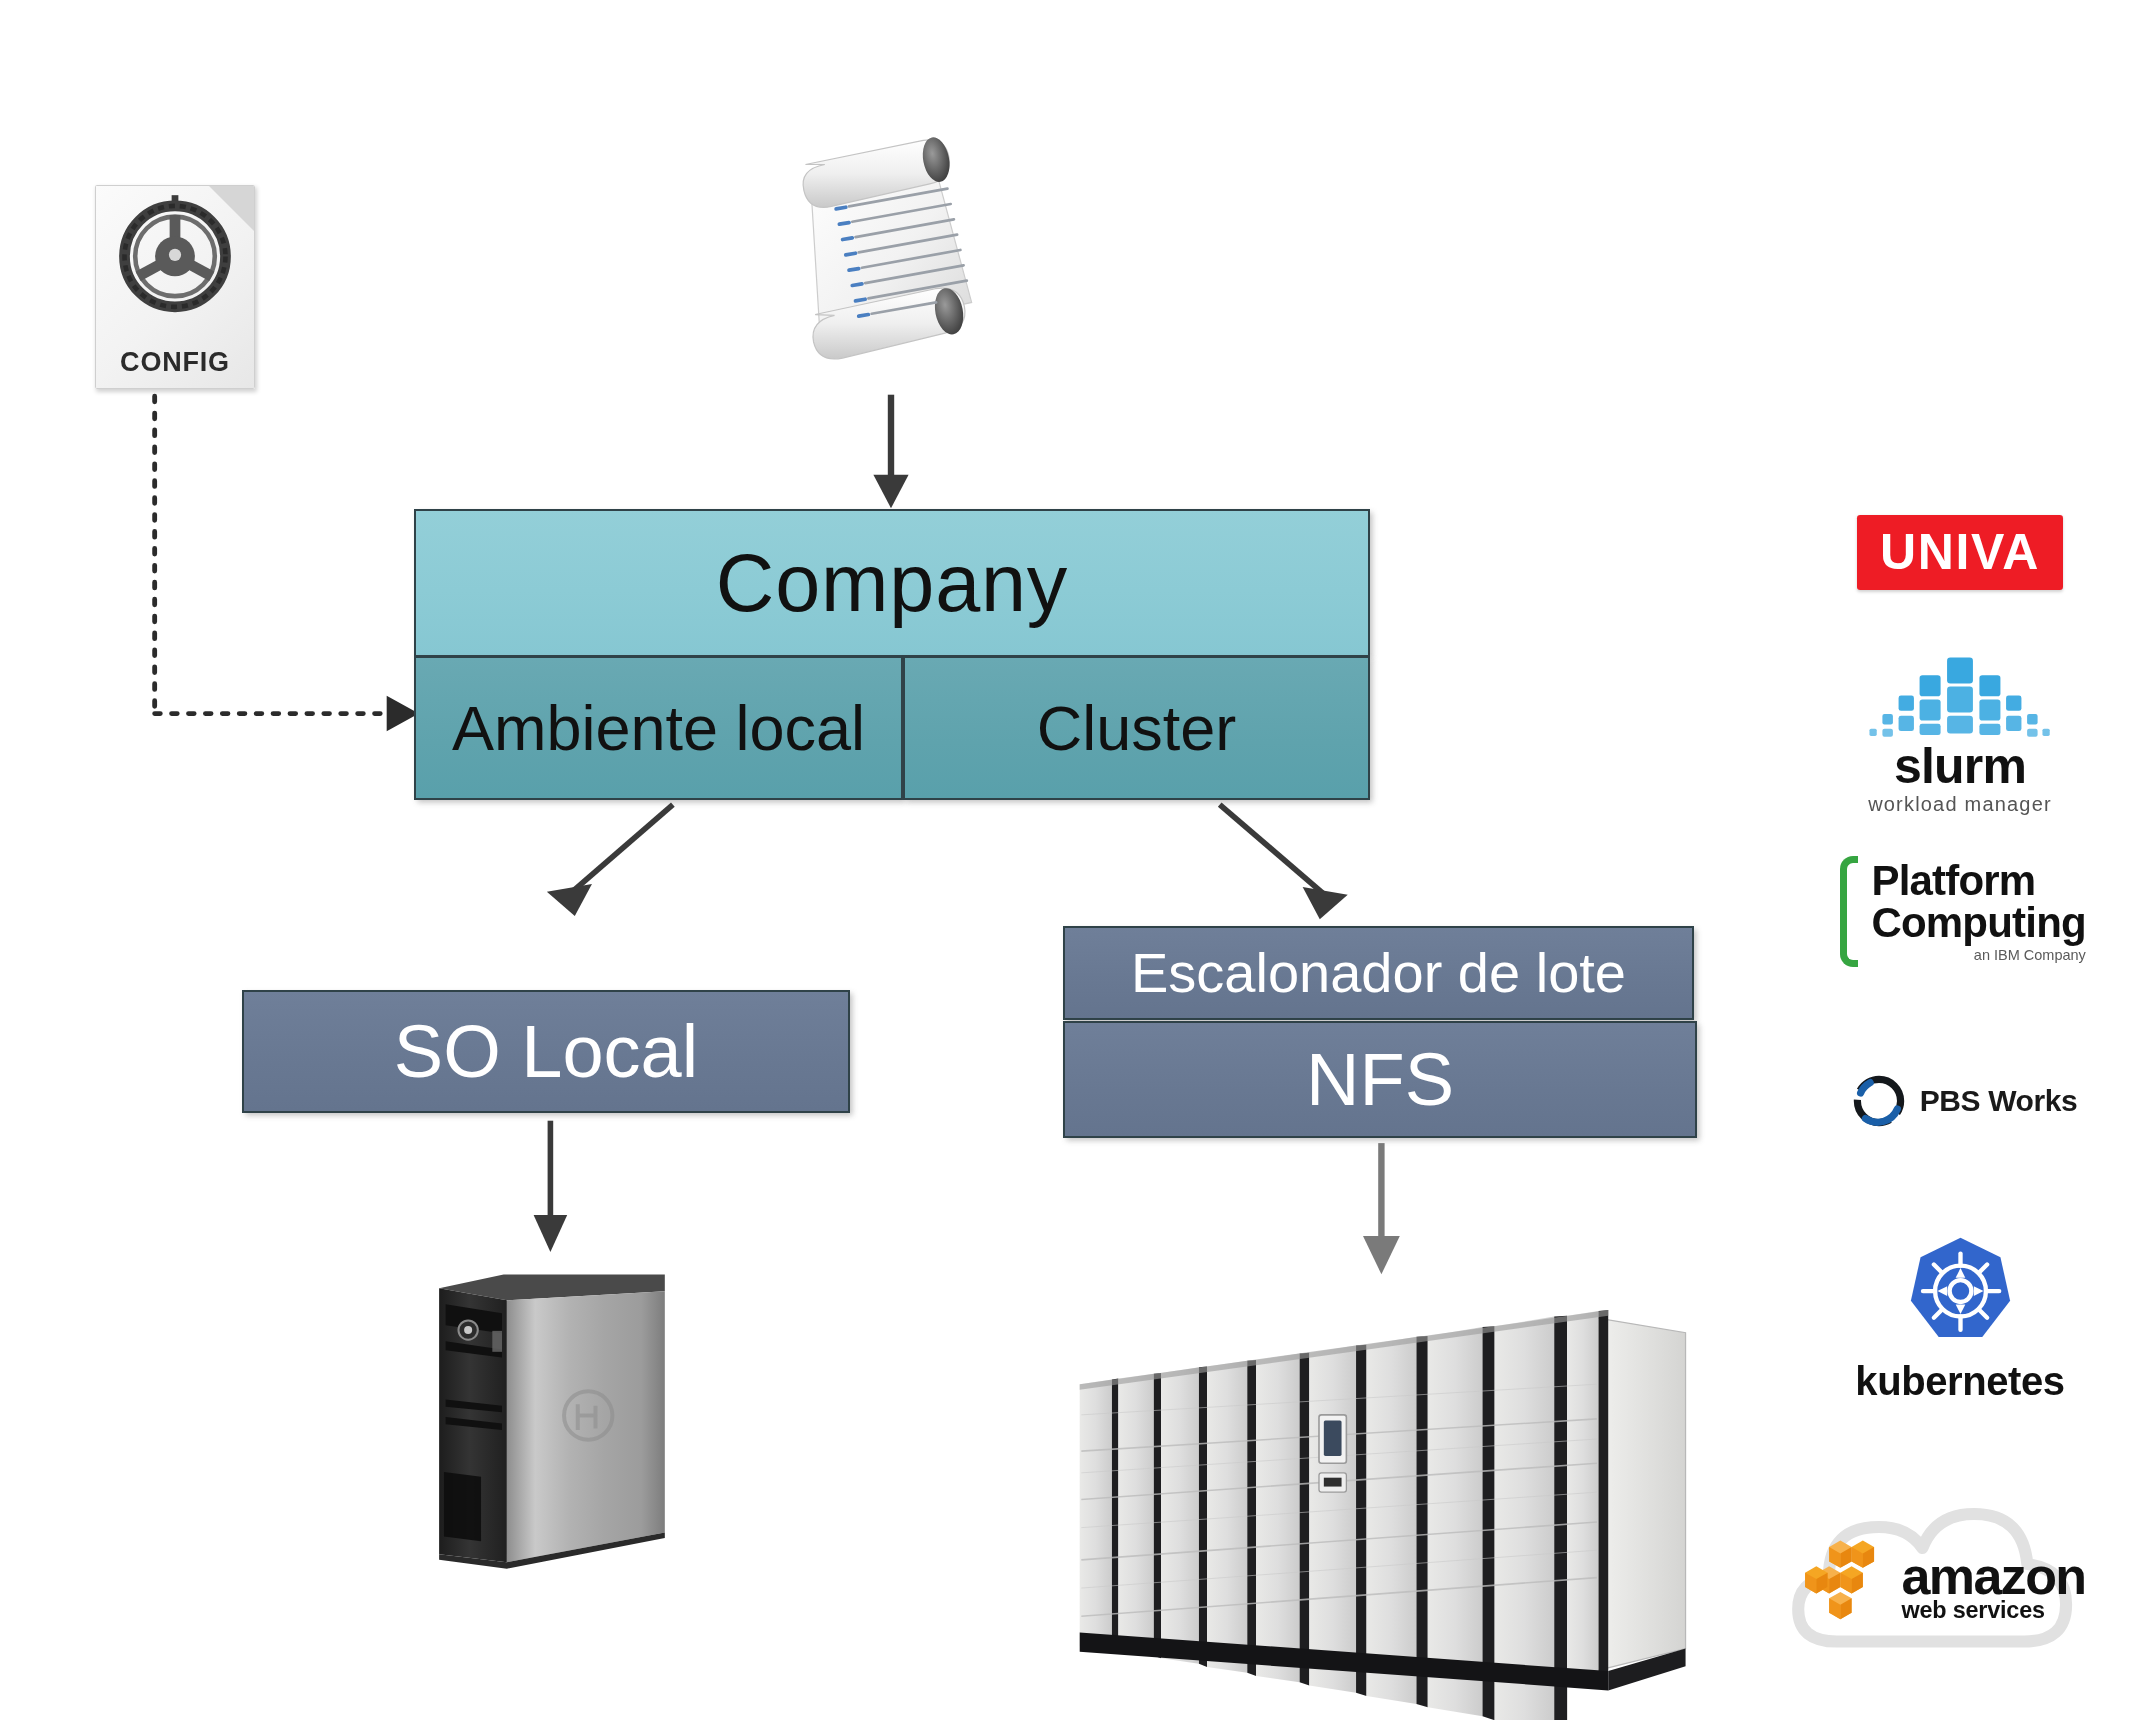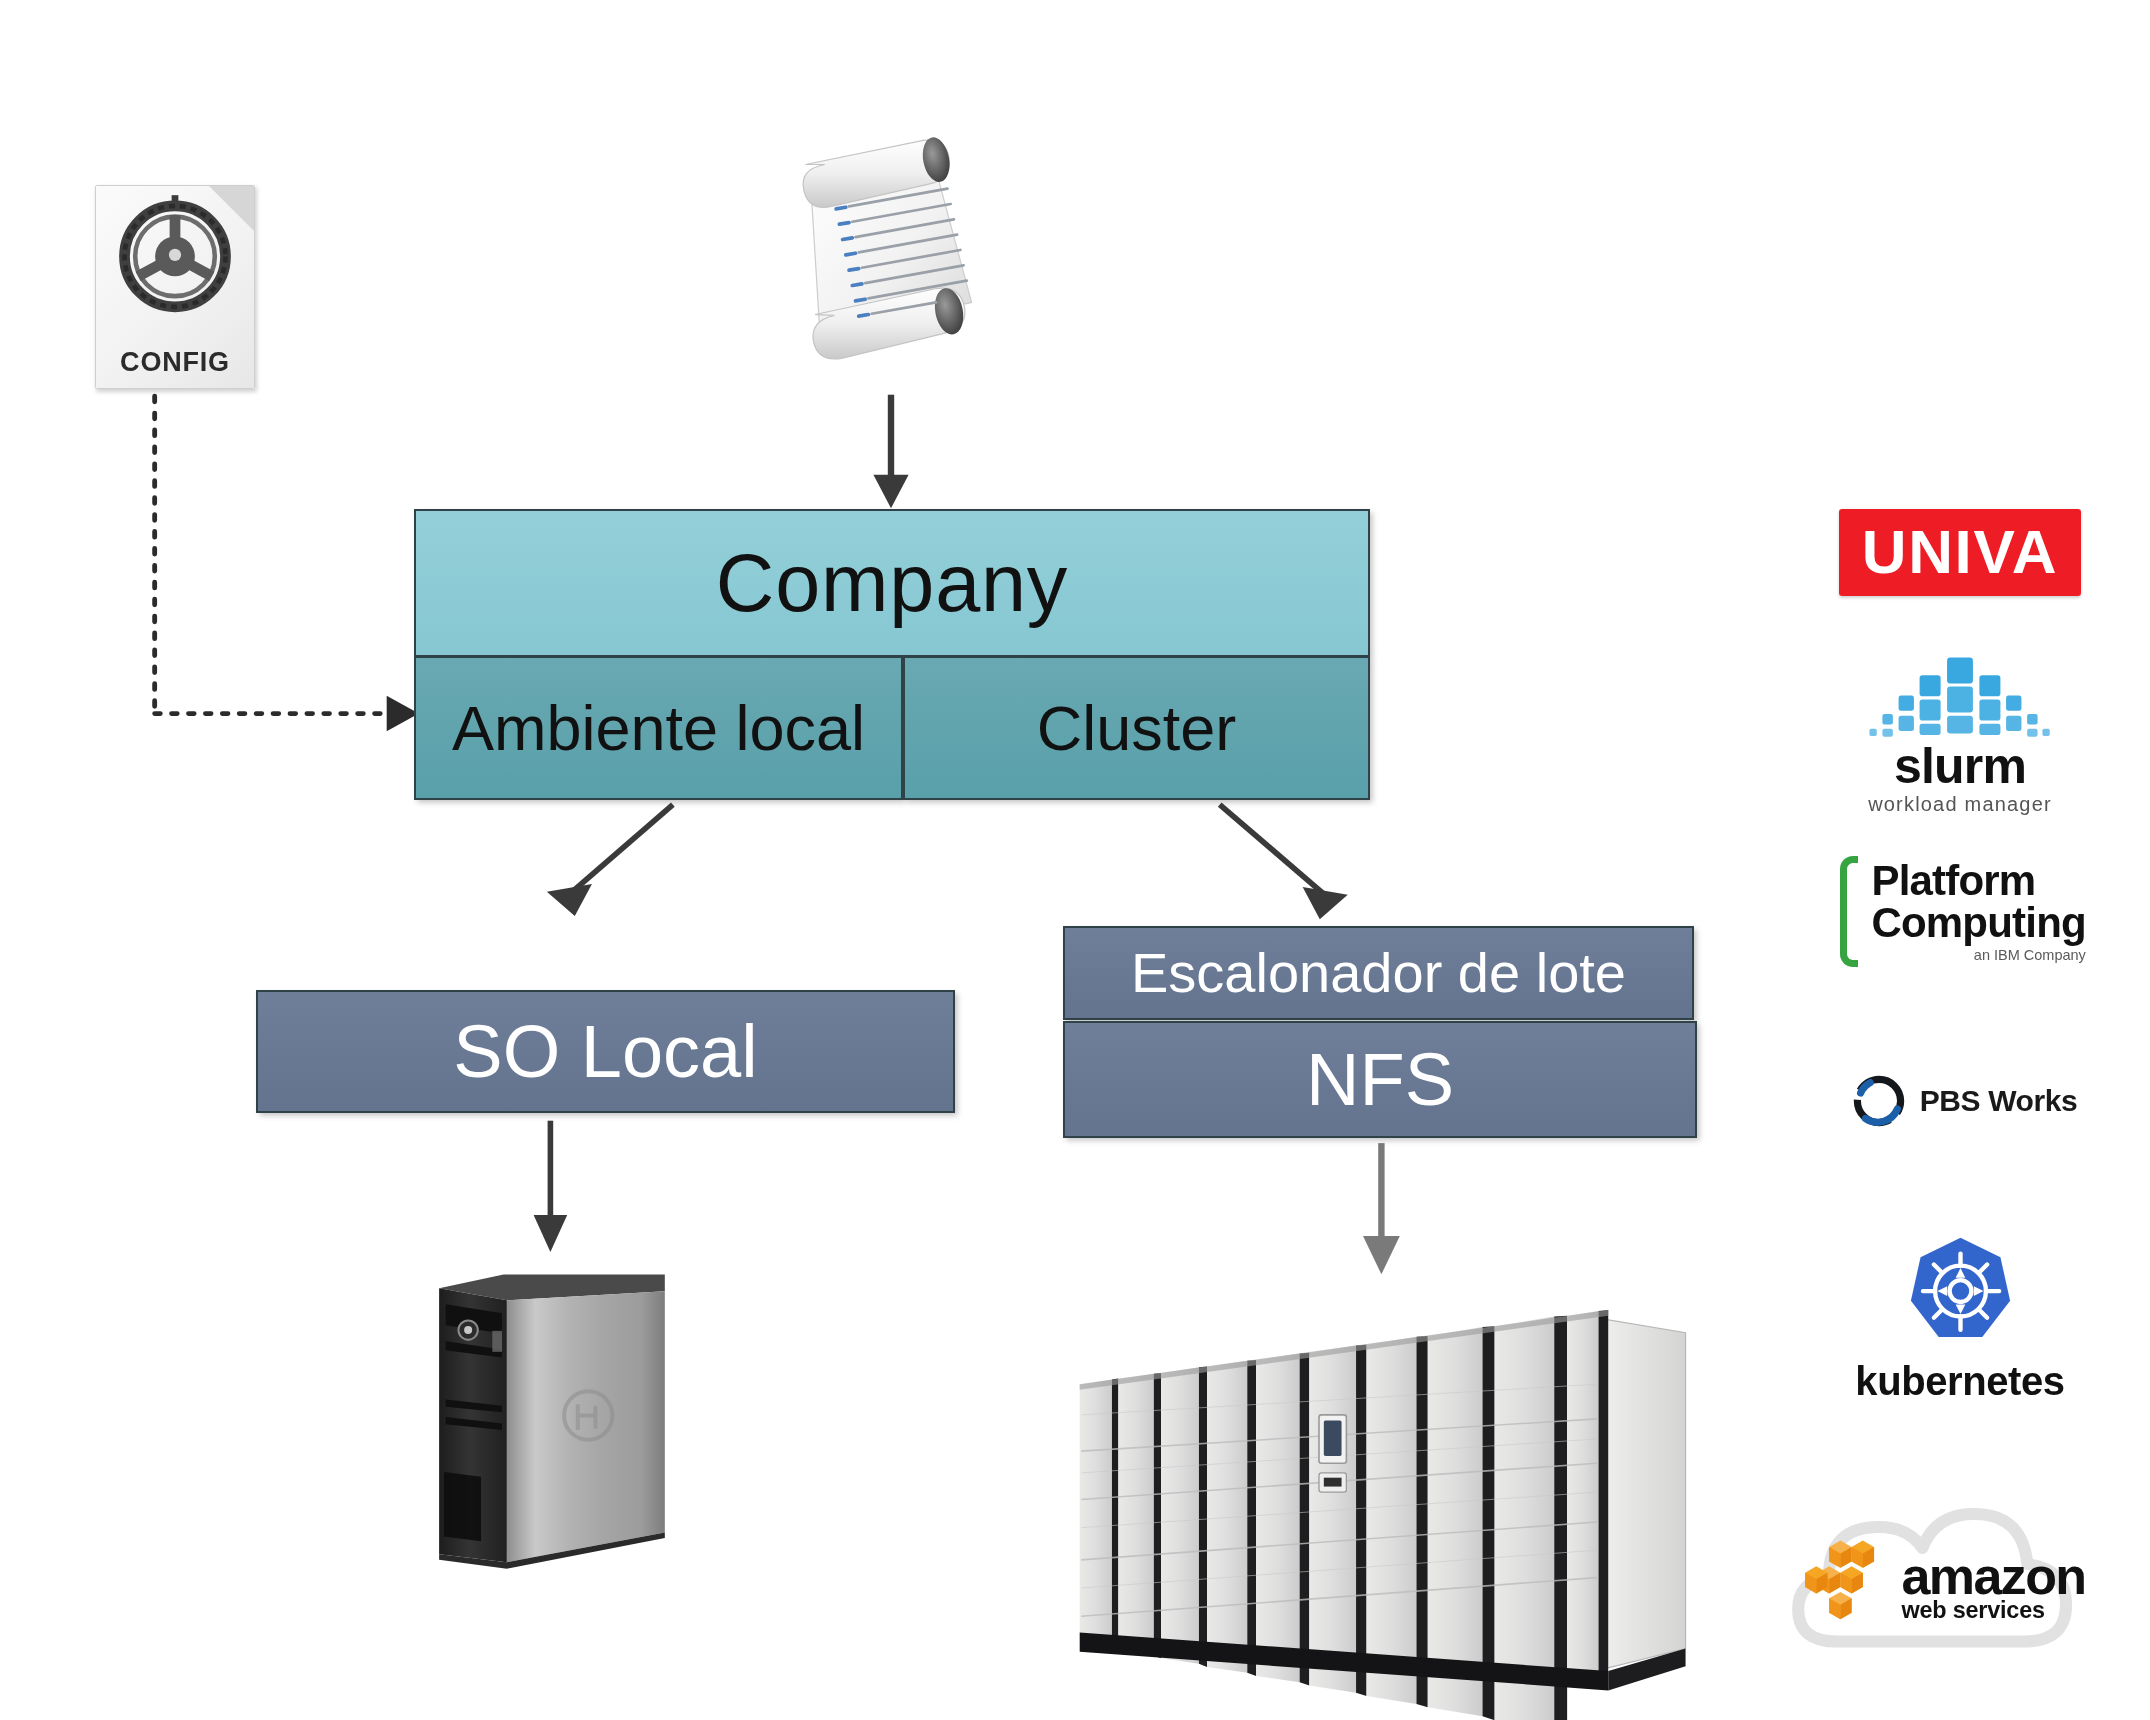--- a/index.html
+++ b/index.html
@@ -89,21 +89,21 @@
     justify-content: center;
   }
   .univa-box {
     background: #ee1c25;
     padding: 11.3px 22.6px 13px 22.6px;
     border-radius: 3.2px;
     box-shadow: 0 1.6px 3.2px rgba(0,0,0,0.18);
   }
   .univa-text {
     color: #ffffff;
-    font-size: 62px;
+    font-size: 50px;
     font-weight: 700;
     letter-spacing: 1.6px;
     line-height: 1;
     font-family: "Liberation Sans", sans-serif;
   }
   .slurm-text {
     font-size: 50px; font-weight: 700; color: #111; letter-spacing: -0.8px;
     line-height: 0.95; margin-top: 3.2px;
   }
   .slurm-sub {
@@ -235,21 +235,21 @@
   <svg class="abs arrow-svg" style="left:532px; top:774px;" width="161" height="129" viewBox="0 0 200 160">
     <line x1="175" y1="8" x2="48" y2="118" stroke="#3a3a3a" stroke-width="7"></line>
     <path d="M 62 96 L 72 140 L 26 140 Z" fill="#3a3a3a" transform="rotate(41 54 118)"></path>
   </svg>
 
   <svg class="abs arrow-svg" style="left:1202px; top:774px;" width="161" height="129" viewBox="0 0 200 160">
     <line x1="22" y1="8" x2="150" y2="118" stroke="#3a3a3a" stroke-width="7"></line>
     <path d="M 136 96 L 172 140 L 126 140 Z" fill="#3a3a3a" transform="rotate(-41 150 118)"></path>
   </svg>
 
-  <div class="abs dbox slate t-solocal" style="left:256px; top:966px; width:699px; height:123px;">
+  <div class="abs dbox slate t-solocal" style="left:242px; top:966px; width:608px; height:123px;">
     <span>SO Local</span>
   </div>
 
   <svg class="abs arrow-svg" style="left:524px; top:1093px;" width="56" height="145" viewBox="0 0 70 180">
     <line x1="33" y1="4" x2="33" y2="128" stroke="#3a3a3a" stroke-width="7"></line>
     <path d="M 12 122 L 54 122 L 33 168 Z" fill="#3a3a3a"></path>
   </svg>
 
   <div class="abs dbox slate t-escal" style="left:1063px; top:902px; width:631px; height:94px;">
     <span>Escalonador de lote</span>

